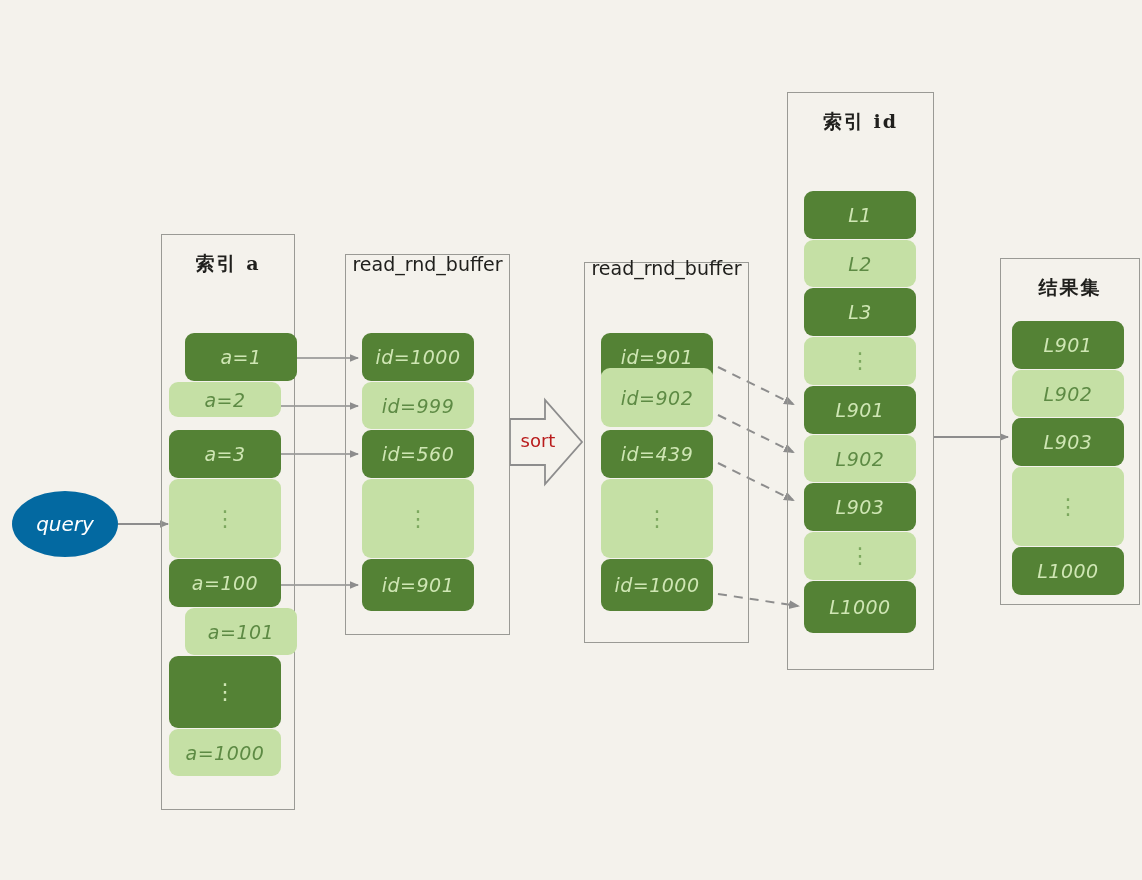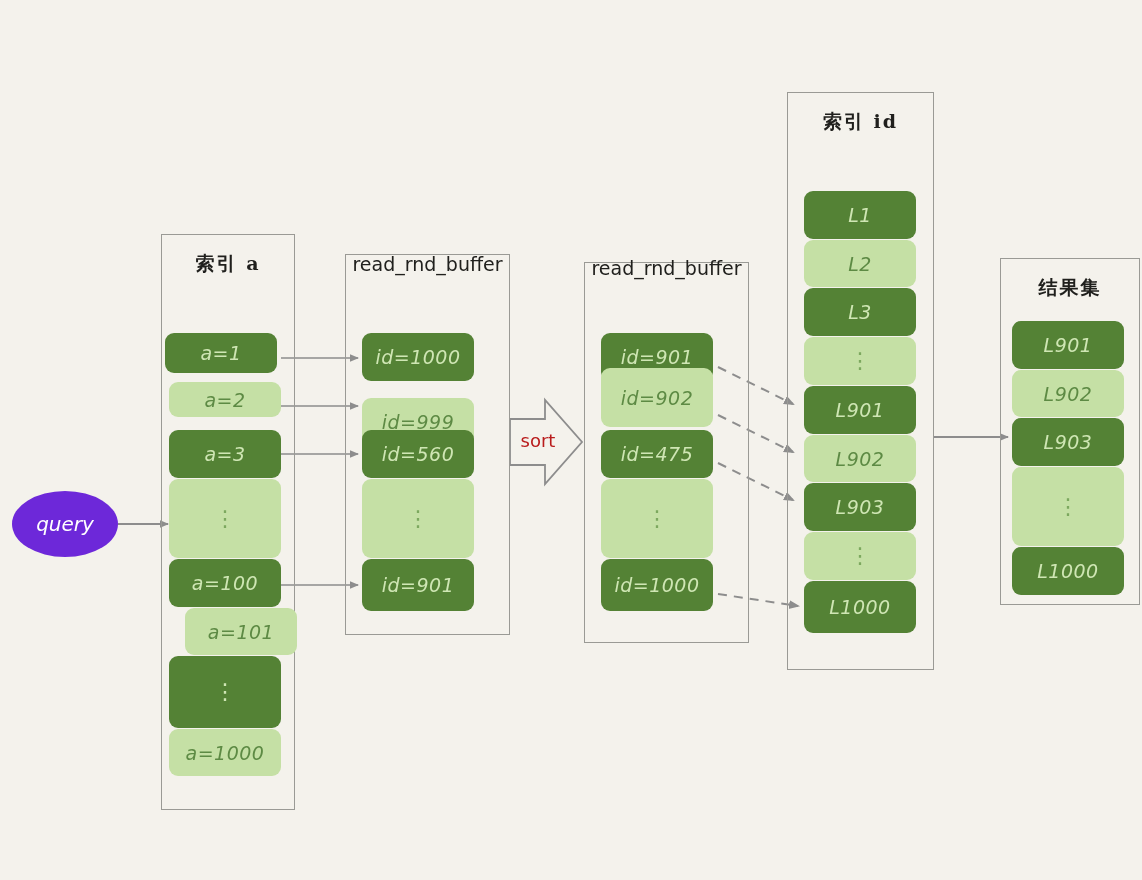--- a/index.html
+++ b/index.html
@@ -72,21 +72,21 @@
     font-size: 22px;
     font-style: normal;
     letter-spacing: 0;
     line-height: 1;
   }
   .cell.ellipsis.dark { color: #cfe6b4; }
   .cell.ellipsis.light { color: #7ca85e; }
   .query-node {
     position: absolute;
     border-radius: 50%;
-    background: #6d28d9;
+    background: #0369a1;
     color: #ffffff;
     display: flex;
     align-items: center;
     justify-content: center;
     font-family: "DejaVu Sans", sans-serif;
     font-size: 20px;
     font-style: italic;
   }
   .sort-label {
     position: absolute;
@@ -139,44 +139,44 @@
     </g>
   </svg>
 
   <div class="query-node" style="left:12px; top:491px; width:106px; height:66px;">query</div>
 
   <div class="sort-label" style="left:514px; top:430px; width:48px;">sort</div>
 
   <div class="panel" style="left:161px; top:234px; width:134px; height:576px;">
     <div class="panel-title title-cn" style="top:16px;">索引 a</div>
   </div>
-  <div class="cell dark" style="left:165px; top:333px; width:112px; height:40px;">a=1</div>
+  <div class="cell dark" style="left:185px; top:333px; width:112px; height:48px;">a=1</div>
   <div class="cell light" style="left:169px; top:382px; width:112px; height:35px;">a=2</div>
   <div class="cell dark" style="left:169px; top:430px; width:112px; height:48px;">a=3</div>
   <div class="cell light ellipsis" style="left:169px; top:479px; width:112px; height:79px;">⋮</div>
   <div class="cell dark" style="left:169px; top:559px; width:112px; height:48px;">a=100</div>
   <div class="cell light" style="left:185px; top:608px; width:112px; height:47px;">a=101</div>
   <div class="cell dark ellipsis" style="left:169px; top:656px; width:112px; height:72px;">⋮</div>
   <div class="cell light" style="left:169px; top:729px; width:112px; height:47px;">a=1000</div>
 
   <div class="panel" style="left:345px; top:254px; width:165px; height:381px;">
     <div class="panel-title title-latin" style="top:-2px;">read_rnd_buffer</div>
   </div>
   <div class="cell dark" style="left:362px; top:333px; width:112px; height:48px;">id=1000</div>
-  <div class="cell light" style="left:362px; top:398px; width:112px; height:47px;">id=999</div>
+  <div class="cell light" style="left:362px; top:382px; width:112px; height:47px;">id=999</div>
   <div class="cell dark" style="left:362px; top:430px; width:112px; height:48px;">id=560</div>
   <div class="cell light ellipsis" style="left:362px; top:479px; width:112px; height:79px;">⋮</div>
   <div class="cell dark" style="left:362px; top:559px; width:112px; height:52px;">id=901</div>
 
   <div class="panel" style="left:584px; top:262px; width:165px; height:381px;">
     <div class="panel-title title-latin" style="top:-6px;">read_rnd_buffer</div>
   </div>
   <div class="cell dark" style="left:601px; top:333px; width:112px; height:48px;">id=901</div>
   <div class="cell light" style="left:601px; top:368px; width:112px; height:59px;">id=902</div>
-  <div class="cell dark" style="left:601px; top:430px; width:112px; height:48px;">id=475</div>
+  <div class="cell dark" style="left:601px; top:430px; width:112px; height:48px;">id=439</div>
   <div class="cell light ellipsis" style="left:601px; top:479px; width:112px; height:79px;">⋮</div>
   <div class="cell dark" style="left:601px; top:559px; width:112px; height:52px;">id=1000</div>
 
   <div class="panel" style="left:787px; top:92px; width:147px; height:578px;">
     <div class="panel-title title-cn" style="top:16px;">索引 id</div>
   </div>
   <div class="cell dark" style="left:804px; top:191px; width:112px; height:48px;">L1</div>
   <div class="cell light" style="left:804px; top:240px; width:112px; height:47px;">L2</div>
   <div class="cell dark" style="left:804px; top:288px; width:112px; height:48px;">L3</div>
   <div class="cell light ellipsis" style="left:804px; top:337px; width:112px; height:48px;">⋮</div>

